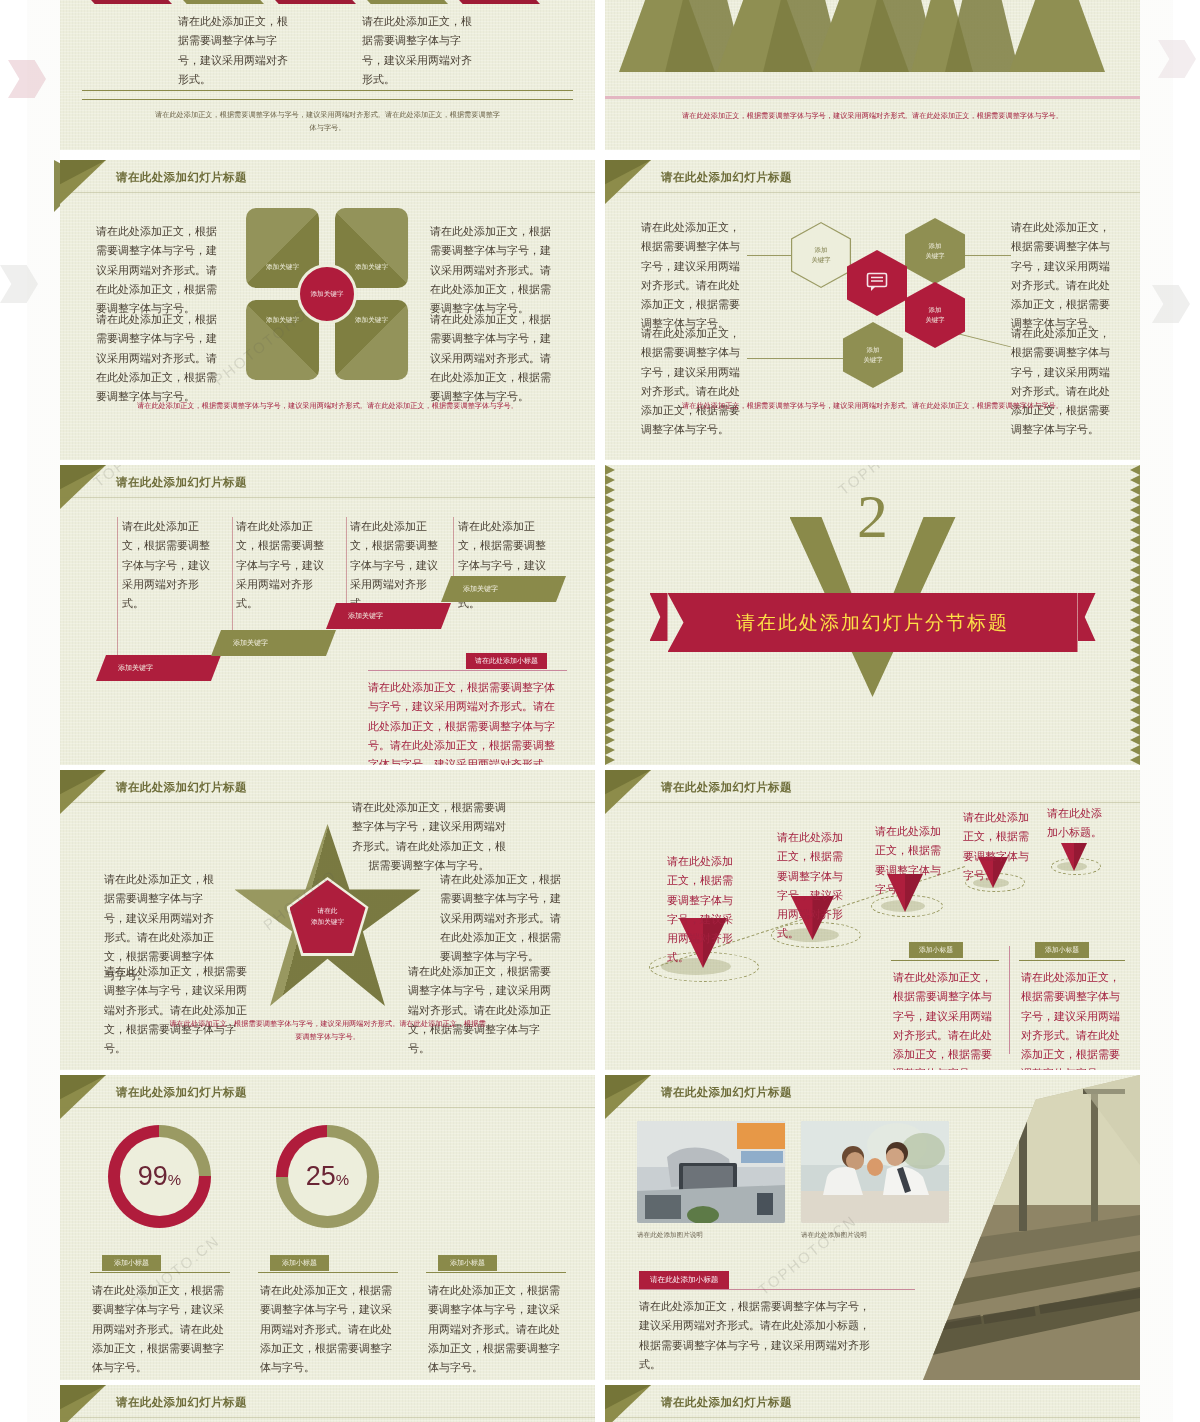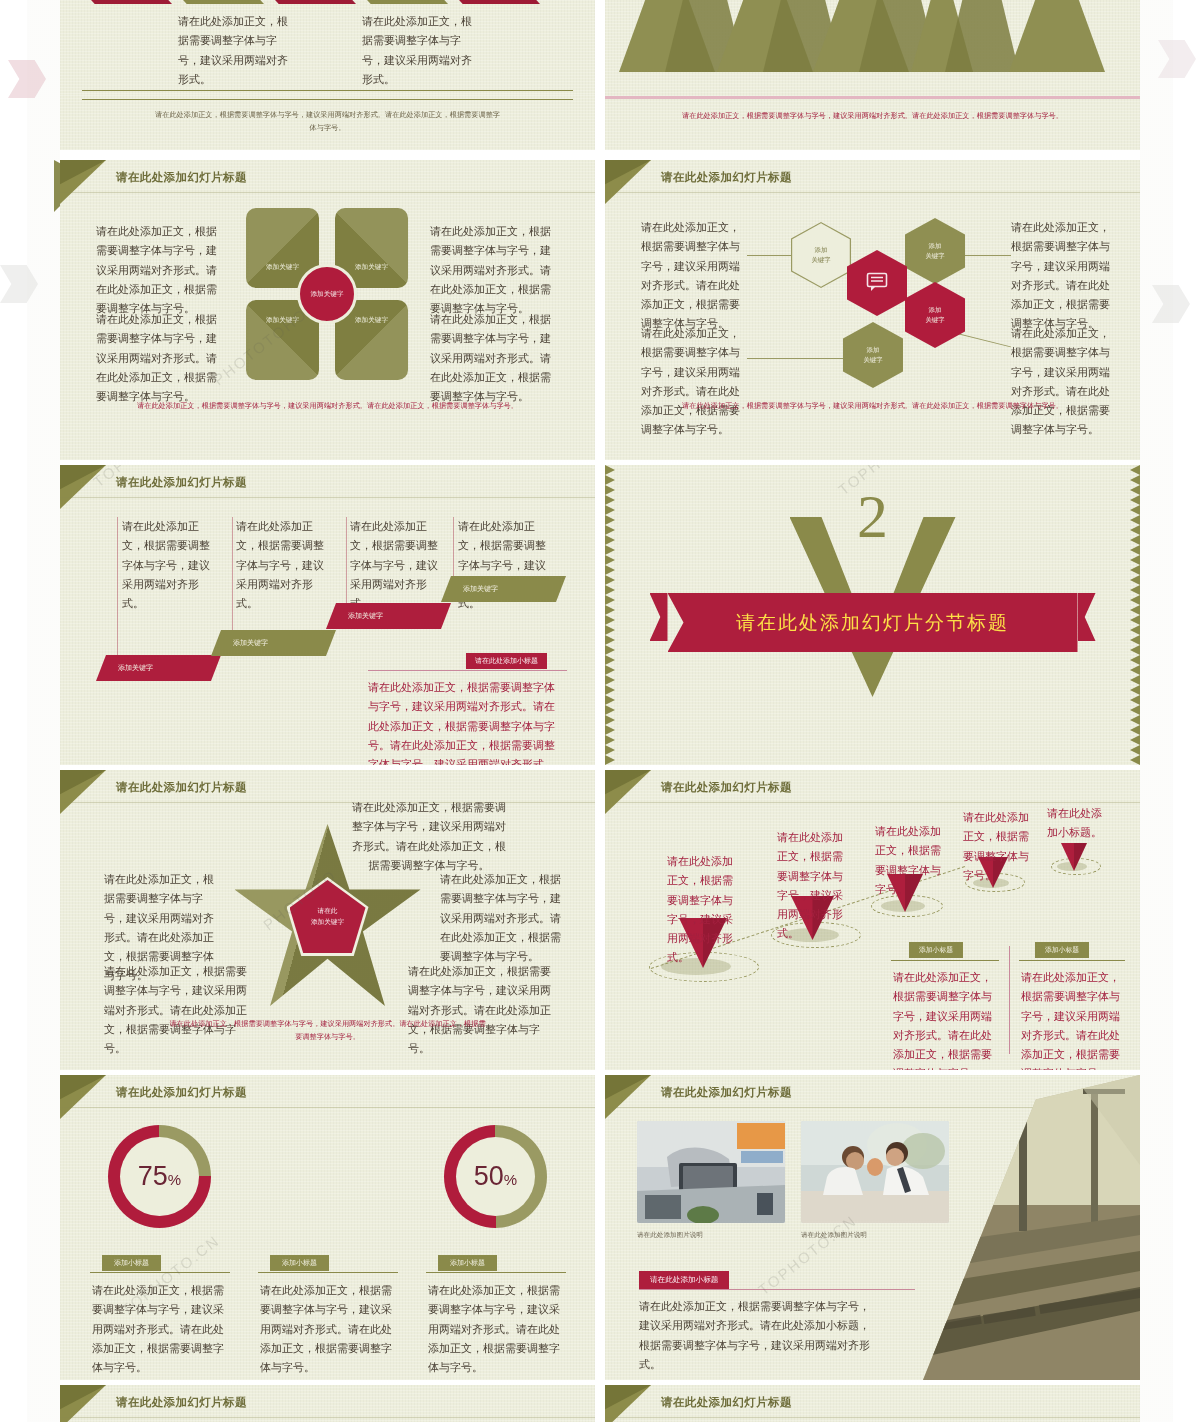--- a/index.html
+++ b/index.html
@@ -493,26 +493,26 @@
 <div class="slide col-l" style="top:1075px;height:305px;">
   <div class="corner">
         <div class="t1"></div>
         <div class="t2"></div>
       </div>
   <div class="title-rule"></div>
   <div class="slide-title">请在此处添加幻灯片标题</div>
 
   <div class="donut" id="donut-0" style="left: 48px; top: 50px; background: conic-gradient(rgb(154, 154, 99) 0deg, rgb(154, 154, 99) 90deg, rgb(176, 28, 60) 90deg, rgb(176, 28, 60) 360deg);">
     <div class="hole">
-          <div class="val"><span>75</span><span class="pct">%</span></div>
+          <div class="val"><span>99</span><span class="pct">%</span></div>
         </div>
   </div>
-  <div class="donut" id="donut-2" style="left: 384px; top: 50px; background: conic-gradient(rgb(154, 154, 99) 0deg, rgb(154, 154, 99) 180deg, rgb(176, 28, 60) 180deg, rgb(176, 28, 60) 360deg);">
+  <div class="donut" id="donut-1" style="left: 216px; top: 50px; background: conic-gradient(rgb(154, 154, 99) 0deg, rgb(154, 154, 99) 270deg, rgb(176, 28, 60) 270deg, rgb(176, 28, 60) 360deg);">
     <div class="hole">
-          <div class="val"><span>50</span><span class="pct">%</span></div>
+          <div class="val"><span>25</span><span class="pct">%</span></div>
         </div>
   </div>
 
   <div class="cap-box" style="left:42px;top:180px;">添加小标题</div>
   <div class="hrule" style="left:30px;top:197px;width:140px;"></div>
   <div class="body-txt" style="position:absolute;left:32px;top:206px;width:140px;">请在此处添加正文，根据需要调整字体与字号，建议采用两端对齐形式。请在此处添加正文，根据需要调整字体与字号。</div>
 
   <div class="cap-box" style="left:210px;top:180px;">添加小标题</div>
   <div class="hrule" style="left:198px;top:197px;width:140px;"></div>
   <div class="body-txt" style="position:absolute;left:200px;top:206px;width:140px;">请在此处添加正文，根据需要调整字体与字号，建议采用两端对齐形式。请在此处添加正文，根据需要调整字体与字号。</div>

